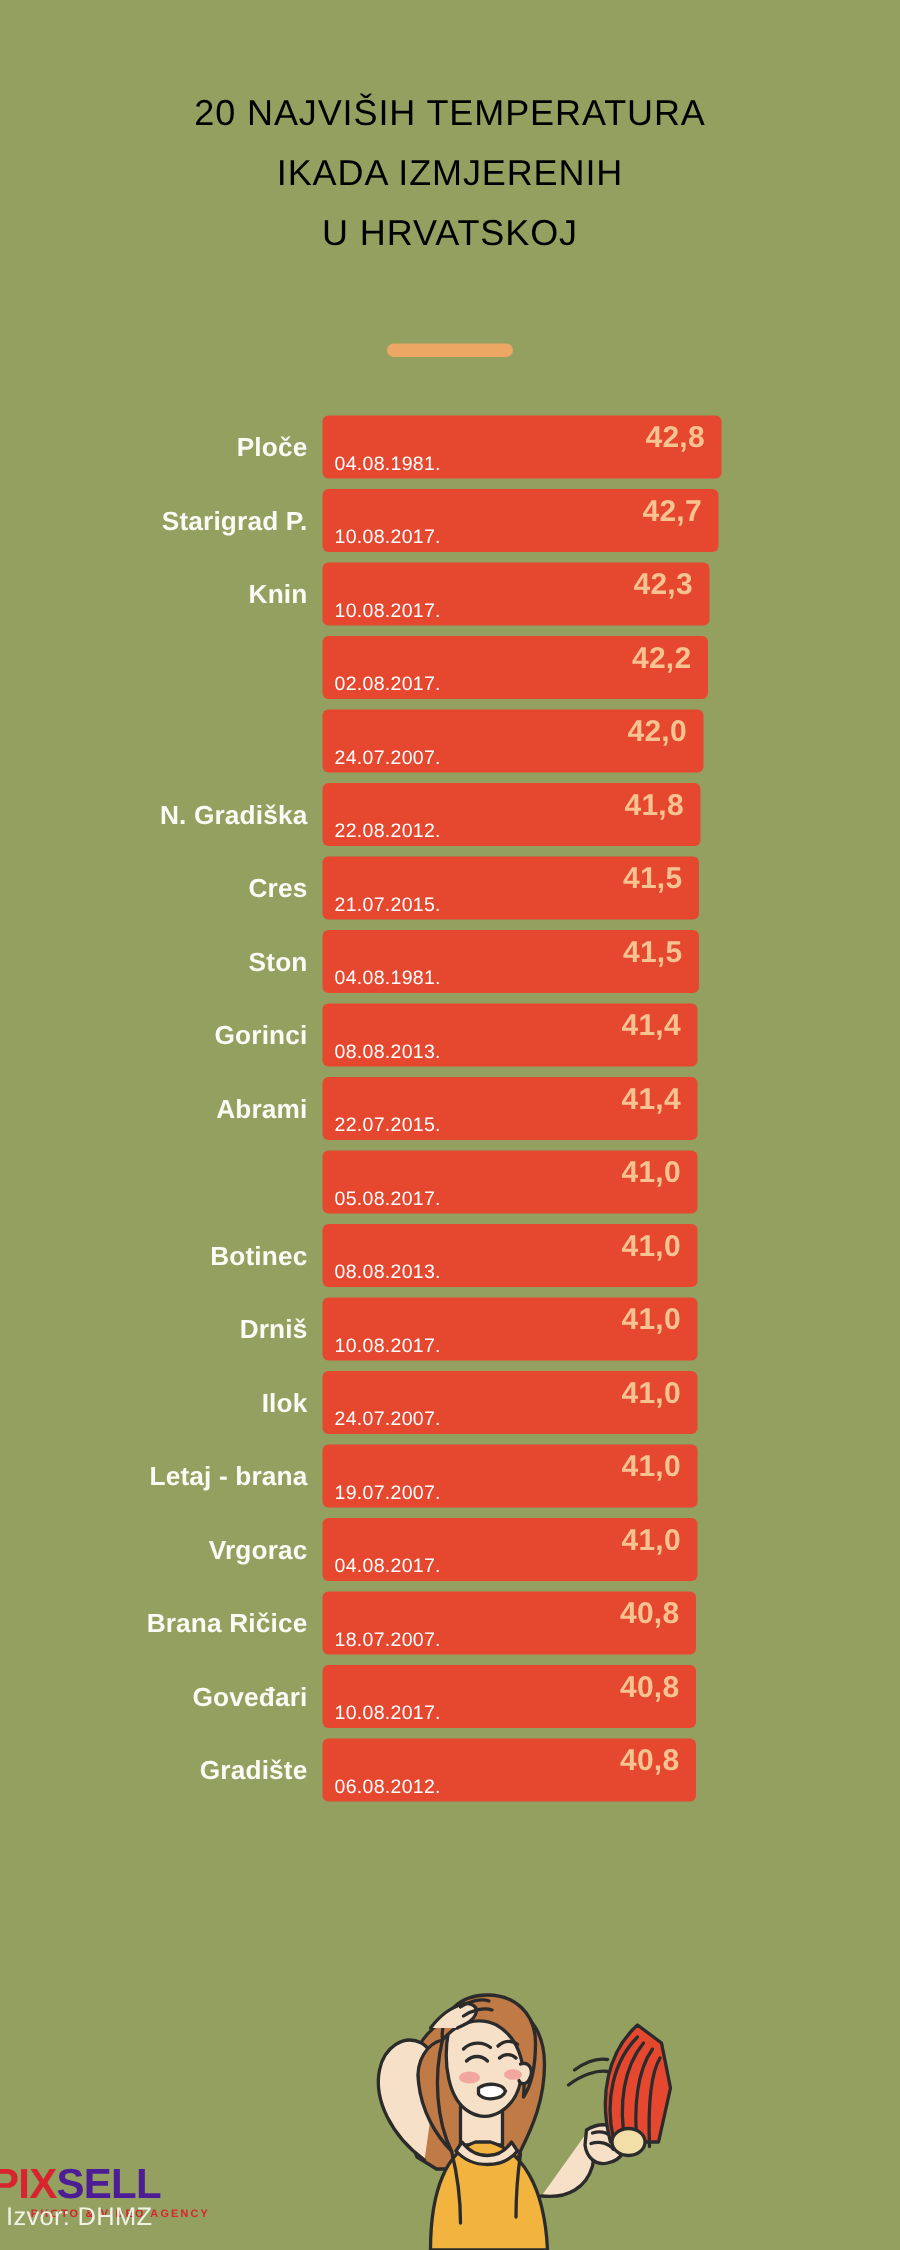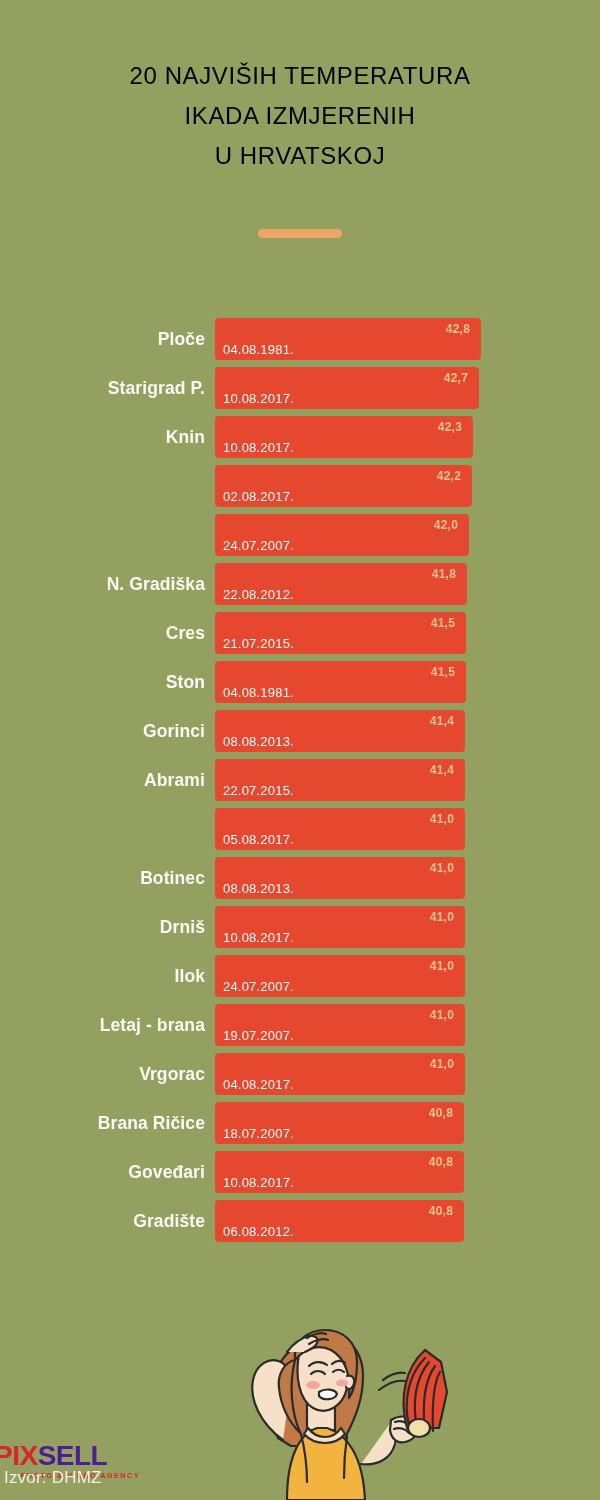--- a/index.html
+++ b/index.html
@@ -27,21 +27,21 @@
     white-space:nowrap;
   }
   .divider{
     position:absolute;left:258px;top:229px;
     width:84px;height:9px;border-radius:5px;
     background:#eda765;
   }
 
   
   .chart{
-    position:absolute;left:0;top:277px;width:600px;margin-top:41px;
+    position:absolute;left:0;top:277px;width:600px;
   }
   .row{
     position:relative;
     height:42px;
     margin-bottom:7px;
   }
   .row-label{
     position:absolute;
     left:0;top:0;width:205px;height:42px;
     display:flex;align-items:center;justify-content:flex-end;
@@ -62,21 +62,21 @@
     left:8px;bottom:3px;
     color:#ffffff;
     font-size:13px;
     letter-spacing:0.2px;
     white-space:nowrap;
   }
   .bar-value{
     position:absolute;
     right:11px;top:4px;
     color:#f6c391;
-    font-size:12px;
+    font-size:20px;
     font-weight:bold;
     letter-spacing:0.2px;
     white-space:nowrap;
   }
 
   
   .illustration{
     position:absolute;left:195px;top:1288px;
     width:290px;height:212px;
   }

